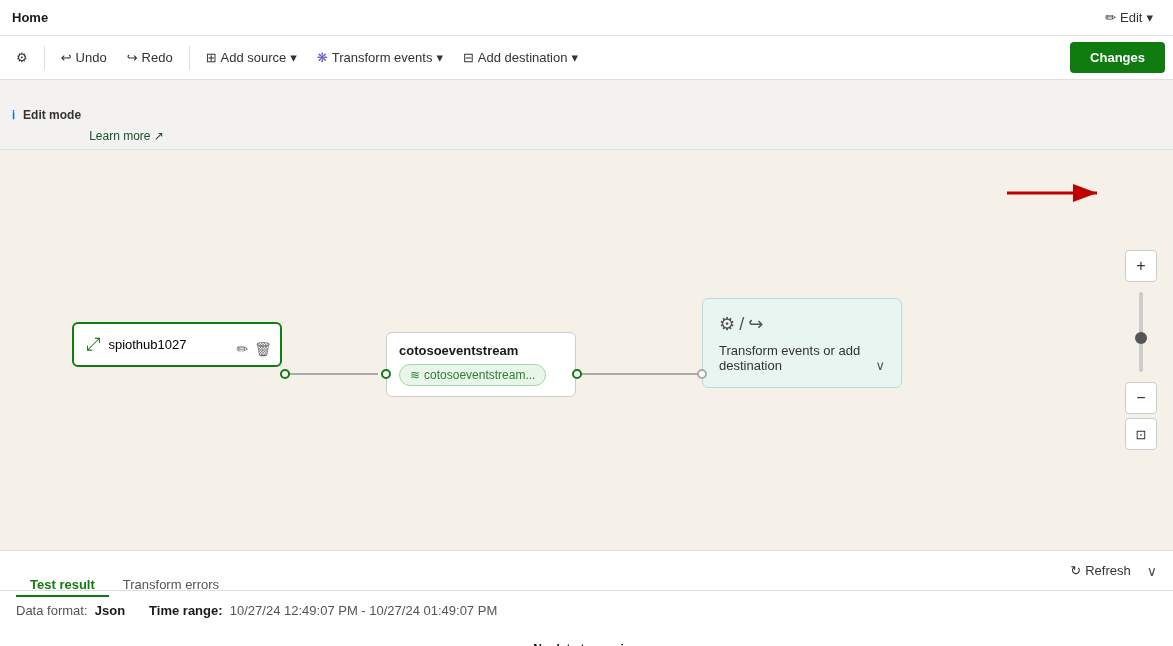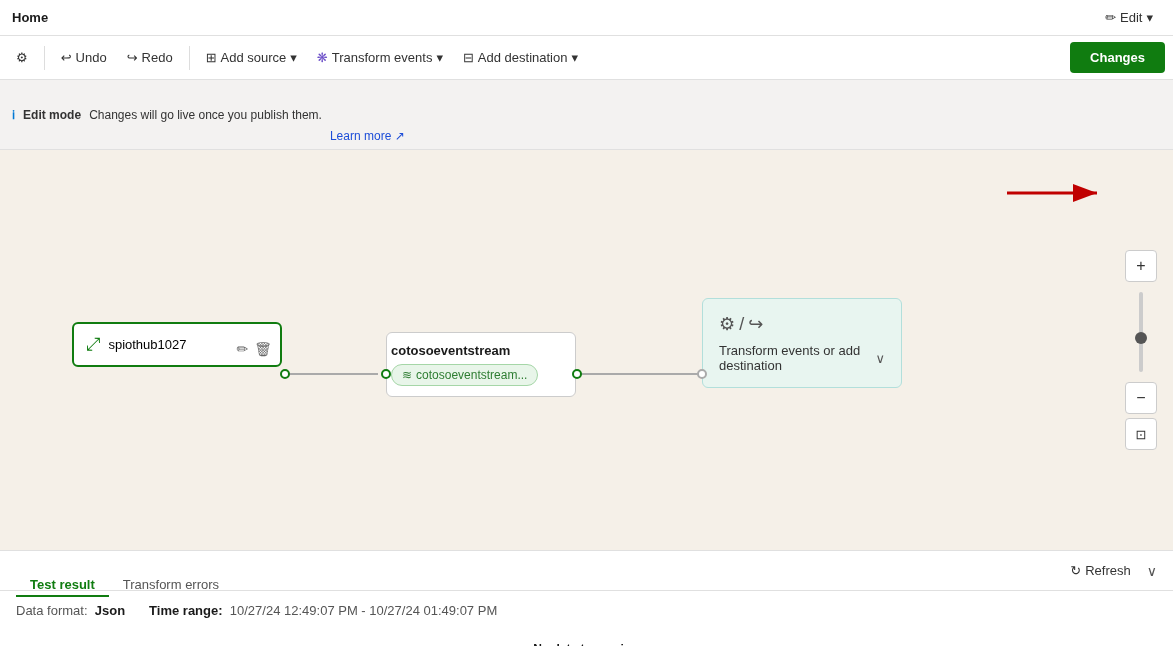--- a/index.html
+++ b/index.html
@@ -35,21 +35,21 @@
       font-weight: 600; cursor: pointer;
     }
 
     
     .edit-banner {
       display: flex; align-items: center; gap: 8px;
       padding: 6px 12px; background: #f3f2f1; border-bottom: 1px solid #e0e0e0;
       font-size: 12px; color: #333;
     }
     .edit-banner .info-icon { color: #0078d4; font-weight: bold; }
-    .learn-more { color: #1d4ed8; text-decoration: none; margin-top: 43px; }
+    .learn-more { color: #14532d; text-decoration: none; margin-top: 43px; }
 
     
     .canvas {
       background: #f5f0e8;
       position: relative;
       height: 400px;
       overflow: hidden;
     }
 
     
@@ -62,21 +62,21 @@
       min-width: 180px;
     }
     .node-actions { position: absolute; bottom: 8px; right: 8px; display: flex; gap: 6px; }
     .node-action-btn { border: none; background: none; cursor: pointer; color: #666; font-size: 14px; }
 
     .stream-node {
       position: absolute;
       background: #fff;
       border: 1px solid #ccc;
       border-radius: 6px;
-      padding: 10px 4px;
+      padding: 10px 12px;
       min-width: 180px;
     }
     .stream-node-title { font-size: 13px; font-weight: 600; color: #1a1a1a; margin-bottom: 6px; }
     .stream-tag {
       display: inline-flex; align-items: center; gap: 4px;
       background: #e8f5e9; border: 1px solid #a5d6a7;
       border-radius: 12px; padding: 3px 10px; font-size: 12px; color: #2e7d32;
     }
 
     .destination-node {
@@ -221,21 +221,20 @@
     <span>Add destination</span>
     <span>▾</span>
   </button>
   <div class="toolbar-spacer"></div>
   <button class="publish-btn">Changes</button>
 </div>
 
 <div class="edit-banner">
   <span class="info-icon">ℹ</span>
   <strong>Edit mode</strong>
-  <span>Changes will go live once you publish them.</span>
   <a class="learn-more" href="#">
     <span>Learn more</span>
     <span>↗</span>
   </a>
 </div>
 
 <div class="canvas">
 
   <svg class="connector-svg">
 
@@ -269,21 +268,21 @@
   <div class="connector-dot" style="left: 381px; top: 219px;"></div>
 
   <div class="connector-dot" style="left: 572px; top: 219px;"></div>
 
   <div class="destination-node" style="left: 702px; top: 148px; width: 200px;">
     <div class="destination-icons">
       <span>⚙</span>
       <span>/</span>
       <span>↪</span>
     </div>
-    <div style="display:flex; align-items:center; justify-content: space-between;">
+    <div style="display:flex; align-items:flex-end; justify-content: space-between;">
       <span class="destination-text">Transform events or add destination</span>
       <span class="destination-chevron">∨</span>
     </div>
   </div>
 
   <div class="connector-dot" style="left: 697px; top: 219px; border-color:#aaa;"></div>
 
   <div class="canvas-controls">
     <button class="canvas-ctrl-btn">+</button>
     <div style="display:flex; flex-direction:column; align-items:center; padding: 6px 0;">

